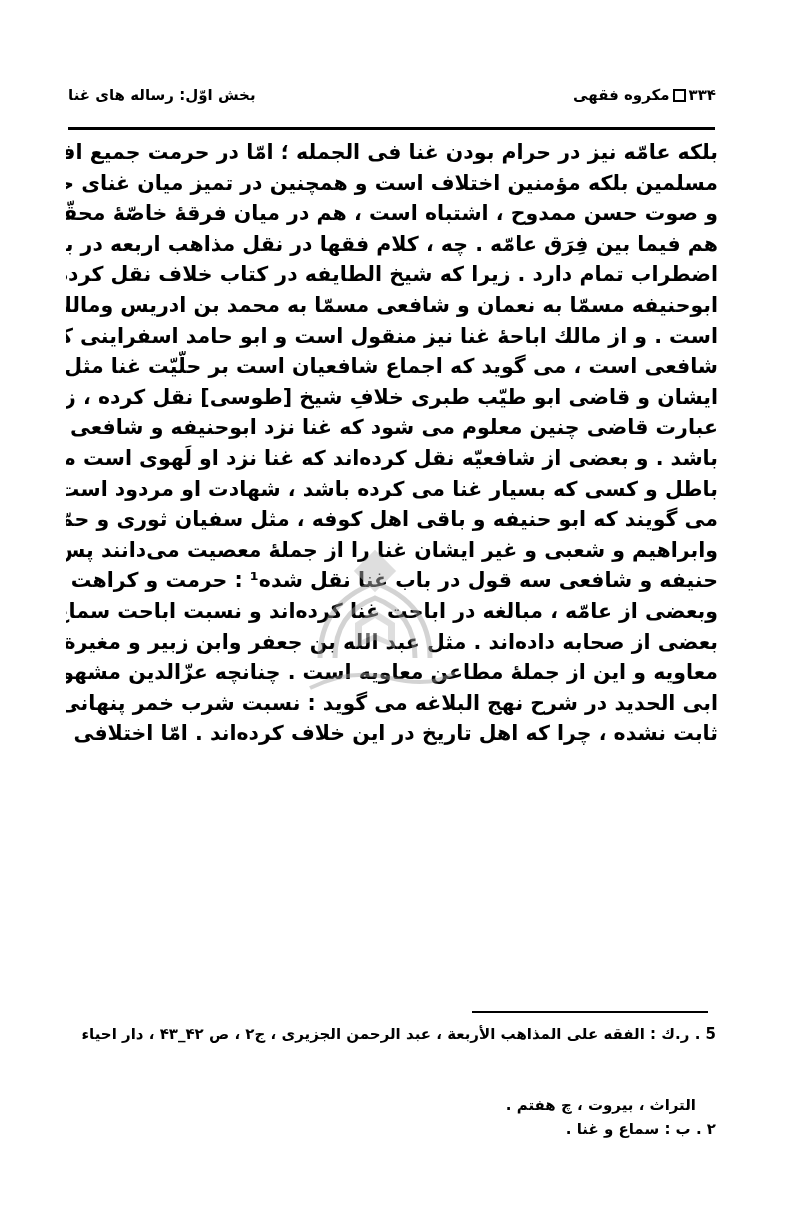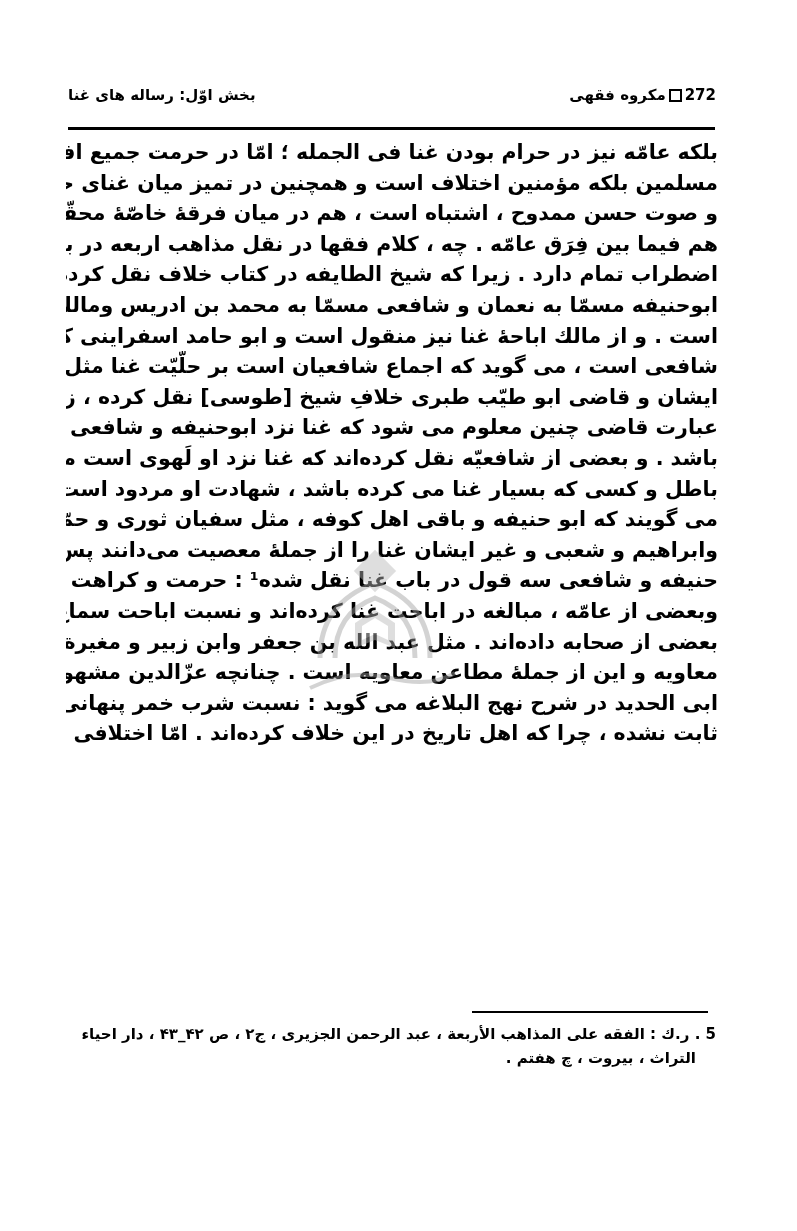--- a/index.html
+++ b/index.html
@@ -108,30 +108,31 @@
       font-size: 15px;
       line-height: 24px;
       font-weight: bold;
     }
     .footnotes .fn {
       display: block;
       white-space: nowrap;
     }
     .footnotes .fn.indent {
       padding-right: 20px;
+      margin-top: 47px;
     }
   </style>
 </head>
 <body>
 
 <div class="page">
 
   <div class="running-head">
     <span class="page-info">
-      <span>272</span><span class="box"></span><span>مکروه فقهی</span>
+      <span>۳۳۴</span><span class="box"></span><span>مکروه فقهی</span>
     </span>
     <span class="section-title">بخش اوّل: رساله های غنا</span>
   </div>
 
   <div class="head-rule"></div>
 
   <div class="body-text">
     <span class="line">بلکه عامّه نیز در حرام بودن غنا فی الجمله ؛ امّا در حرمت جمیع افراد غنا میان</span>
     <span class="line">مسلمین بلکه مؤمنین اختلاف است و همچنین در تمیز میان غنای حرام مذموم</span>
     <span class="line">و صوت حسن ممدوح ، اشتباه است ، هم در میان فرقهٔ خاصّهٔ محقّهٔ امامیه و</span>
@@ -167,15 +168,16 @@
       <path d="M72 78 L85 70 L98 78 L98 92 L85 86 L72 92 Z"></path>
     </g>
     <path d="M20 140 Q60 120 100 130 T165 125" fill="none" stroke="#a0a0a0" stroke-width="4"></path>
   </svg>
 
   <div class="foot-rule"></div>
 
   <div class="footnotes">
     <span class="fn">5 . ر.ك : الفقه علی المذاهب الأربعة ، عبد الرحمن الجزیری ، ج۲ ، ص ۴۲_۴۳ ، دار احیاء</span>
     <span class="fn indent">التراث ، بیروت ، چ هفتم .</span>
+    <span class="fn">۲ . ب : سماع و غنا .</span>
   </div>
 
 </div>
 
 </body></html>

